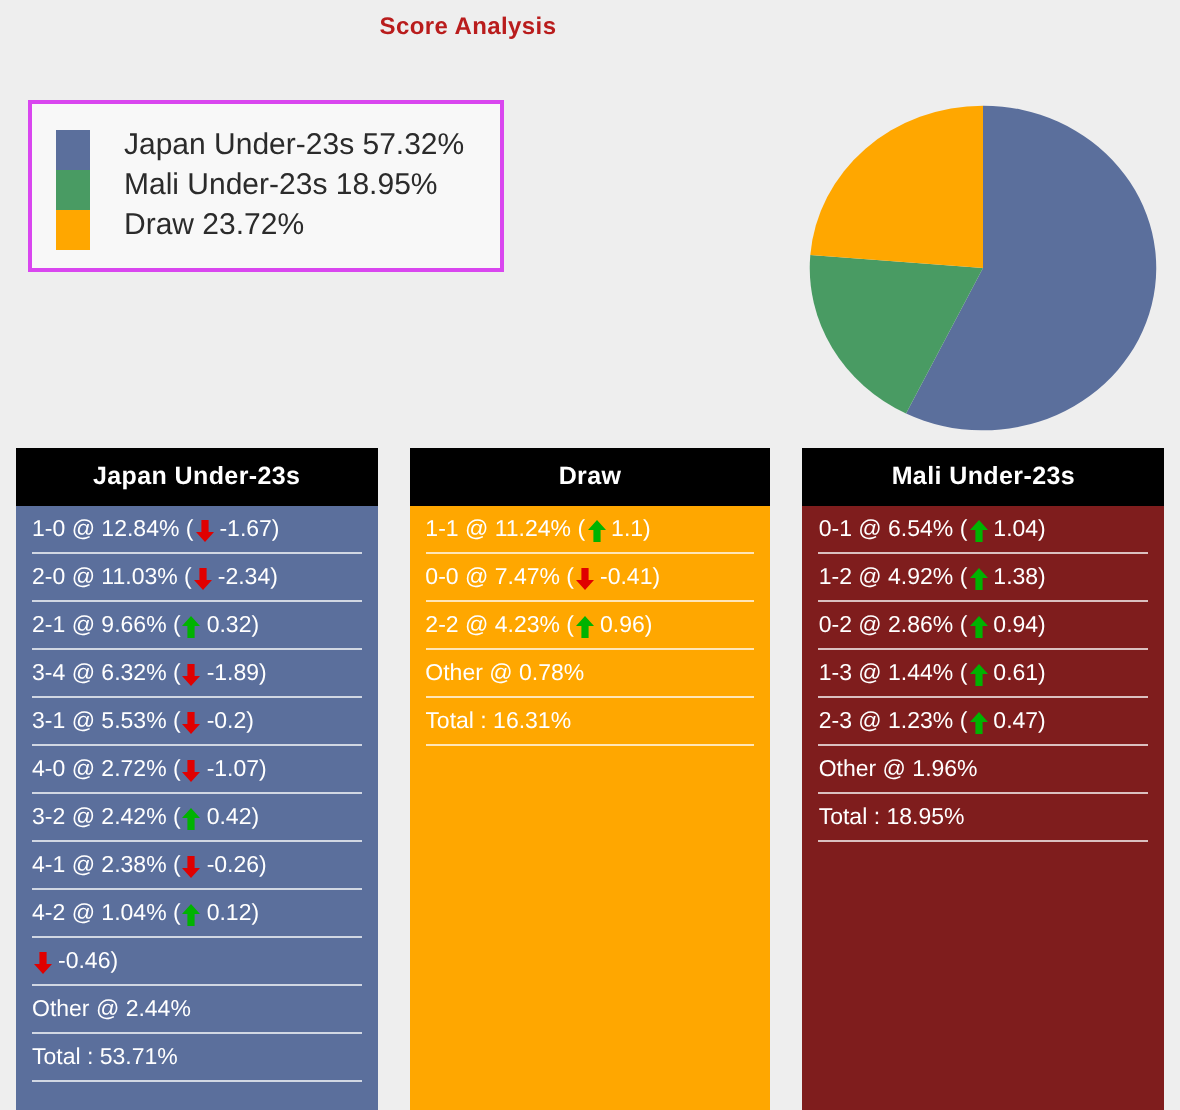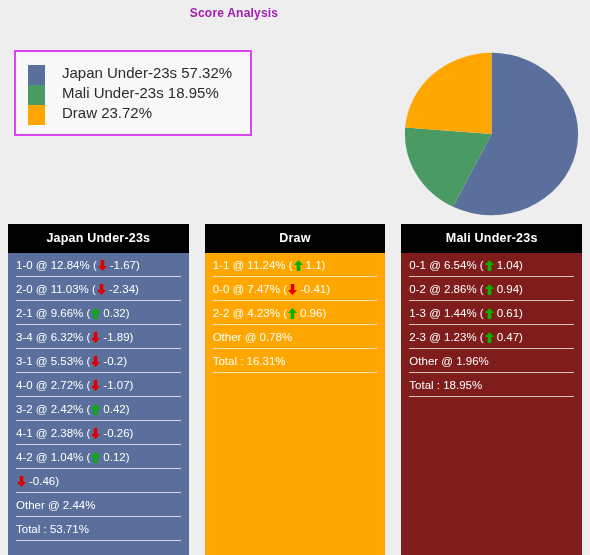--- a/index.html
+++ b/index.html
@@ -17,21 +17,21 @@
 
   
   #chart-title {
     position: absolute;
     top: 6px;
     left: 0;
     width: 468px;
     text-align: center;
     font-size: 12px;
     font-weight: bold;
-    color: #a21caf;
+    color: #b91c1c;
     letter-spacing: .2px;
   }
 
   
   #chart-area {
     position: absolute;
     top: 22px;
     left: 0;
     width: 590px;
     height: 198px;
@@ -327,20 +327,29 @@
         <div class="score-row">
           <span class="rowtext">0-1 @ 6.54% (</span>
           <span class="arrow">
             <svg width="9" height="11" viewBox="0 0 9 11">
               <path d="M4.5 0 L9 5 L6.3 5 L6.3 11 L2.7 11 L2.7 5 L0 5 Z" fill="#00b300"></path>
             </svg>
           </span>
           <span class="rowtext">1.04)</span>
         </div>
         <div class="score-row">
+          <span class="rowtext">1-2 @ 4.92% (</span>
+          <span class="arrow">
+            <svg width="9" height="11" viewBox="0 0 9 11">
+              <path d="M4.5 0 L9 5 L6.3 5 L6.3 11 L2.7 11 L2.7 5 L0 5 Z" fill="#00b300"></path>
+            </svg>
+          </span>
+          <span class="rowtext">1.38)</span>
+        </div>
+        <div class="score-row">
           <span class="rowtext">0-2 @ 2.86% (</span>
           <span class="arrow">
             <svg width="9" height="11" viewBox="0 0 9 11">
               <path d="M4.5 0 L9 5 L6.3 5 L6.3 11 L2.7 11 L2.7 5 L0 5 Z" fill="#00b300"></path>
             </svg>
           </span>
           <span class="rowtext">0.94)</span>
         </div>
         <div class="score-row">
           <span class="rowtext">1-3 @ 1.44% (</span>

